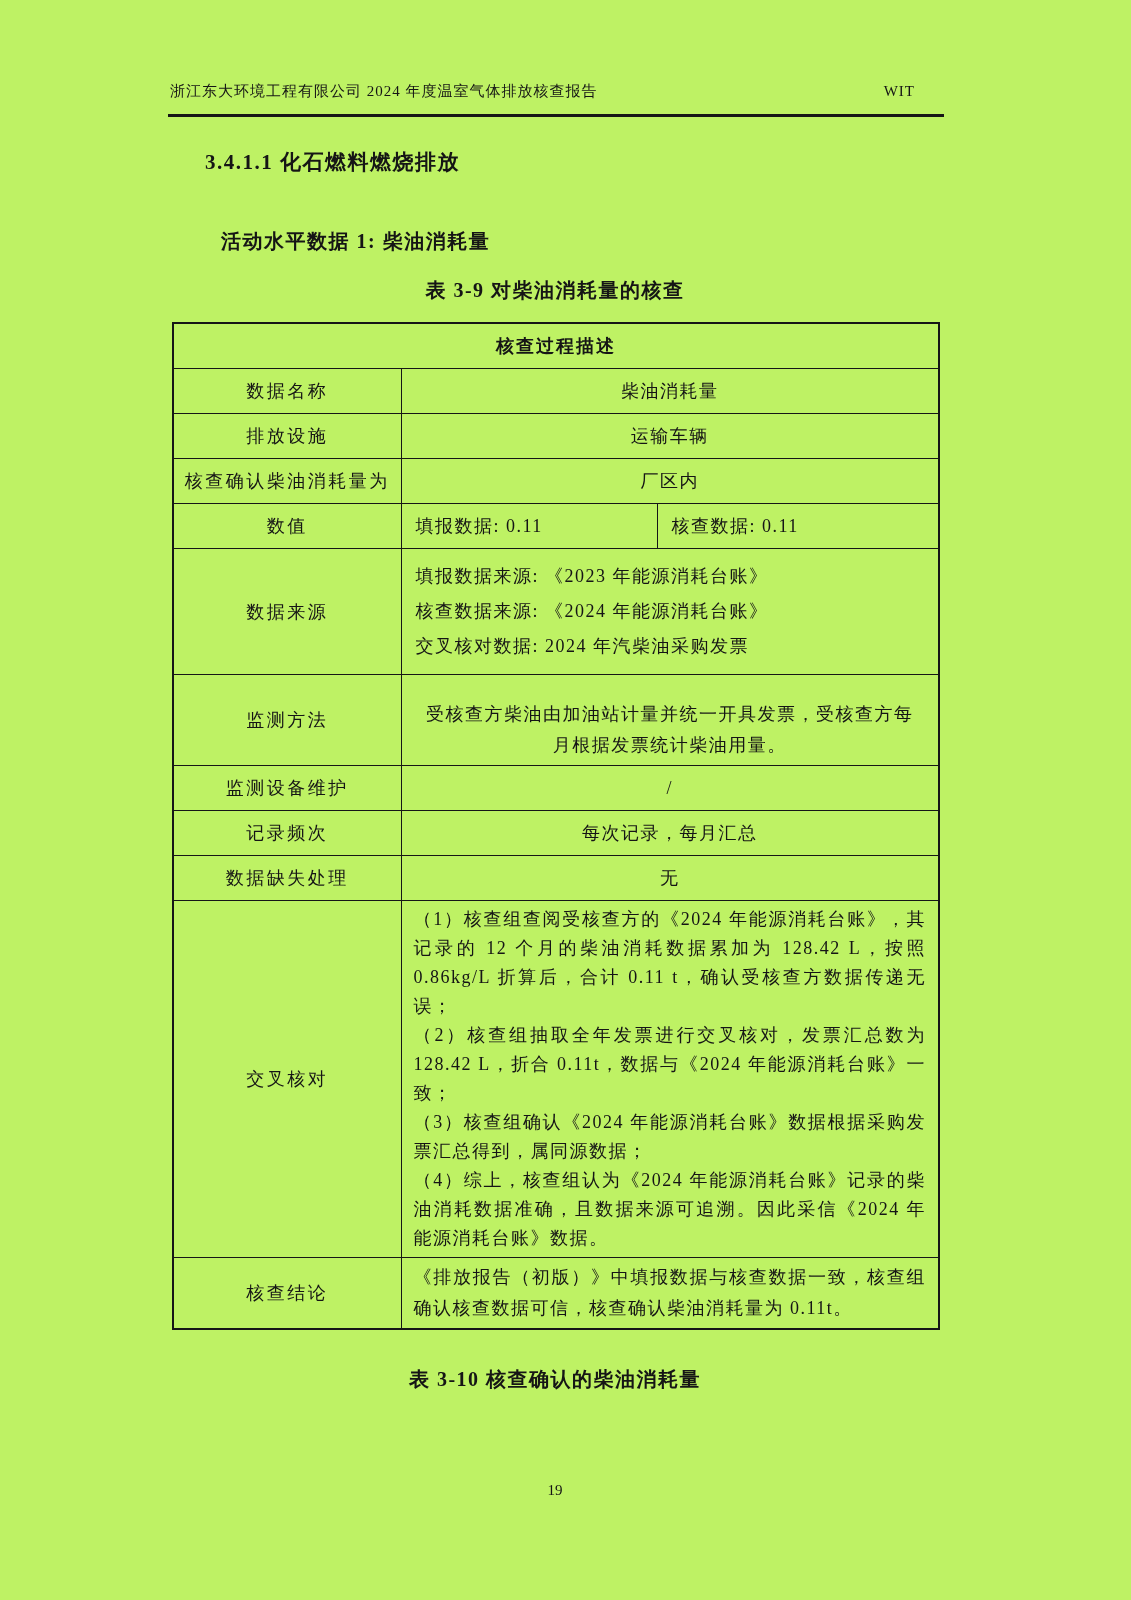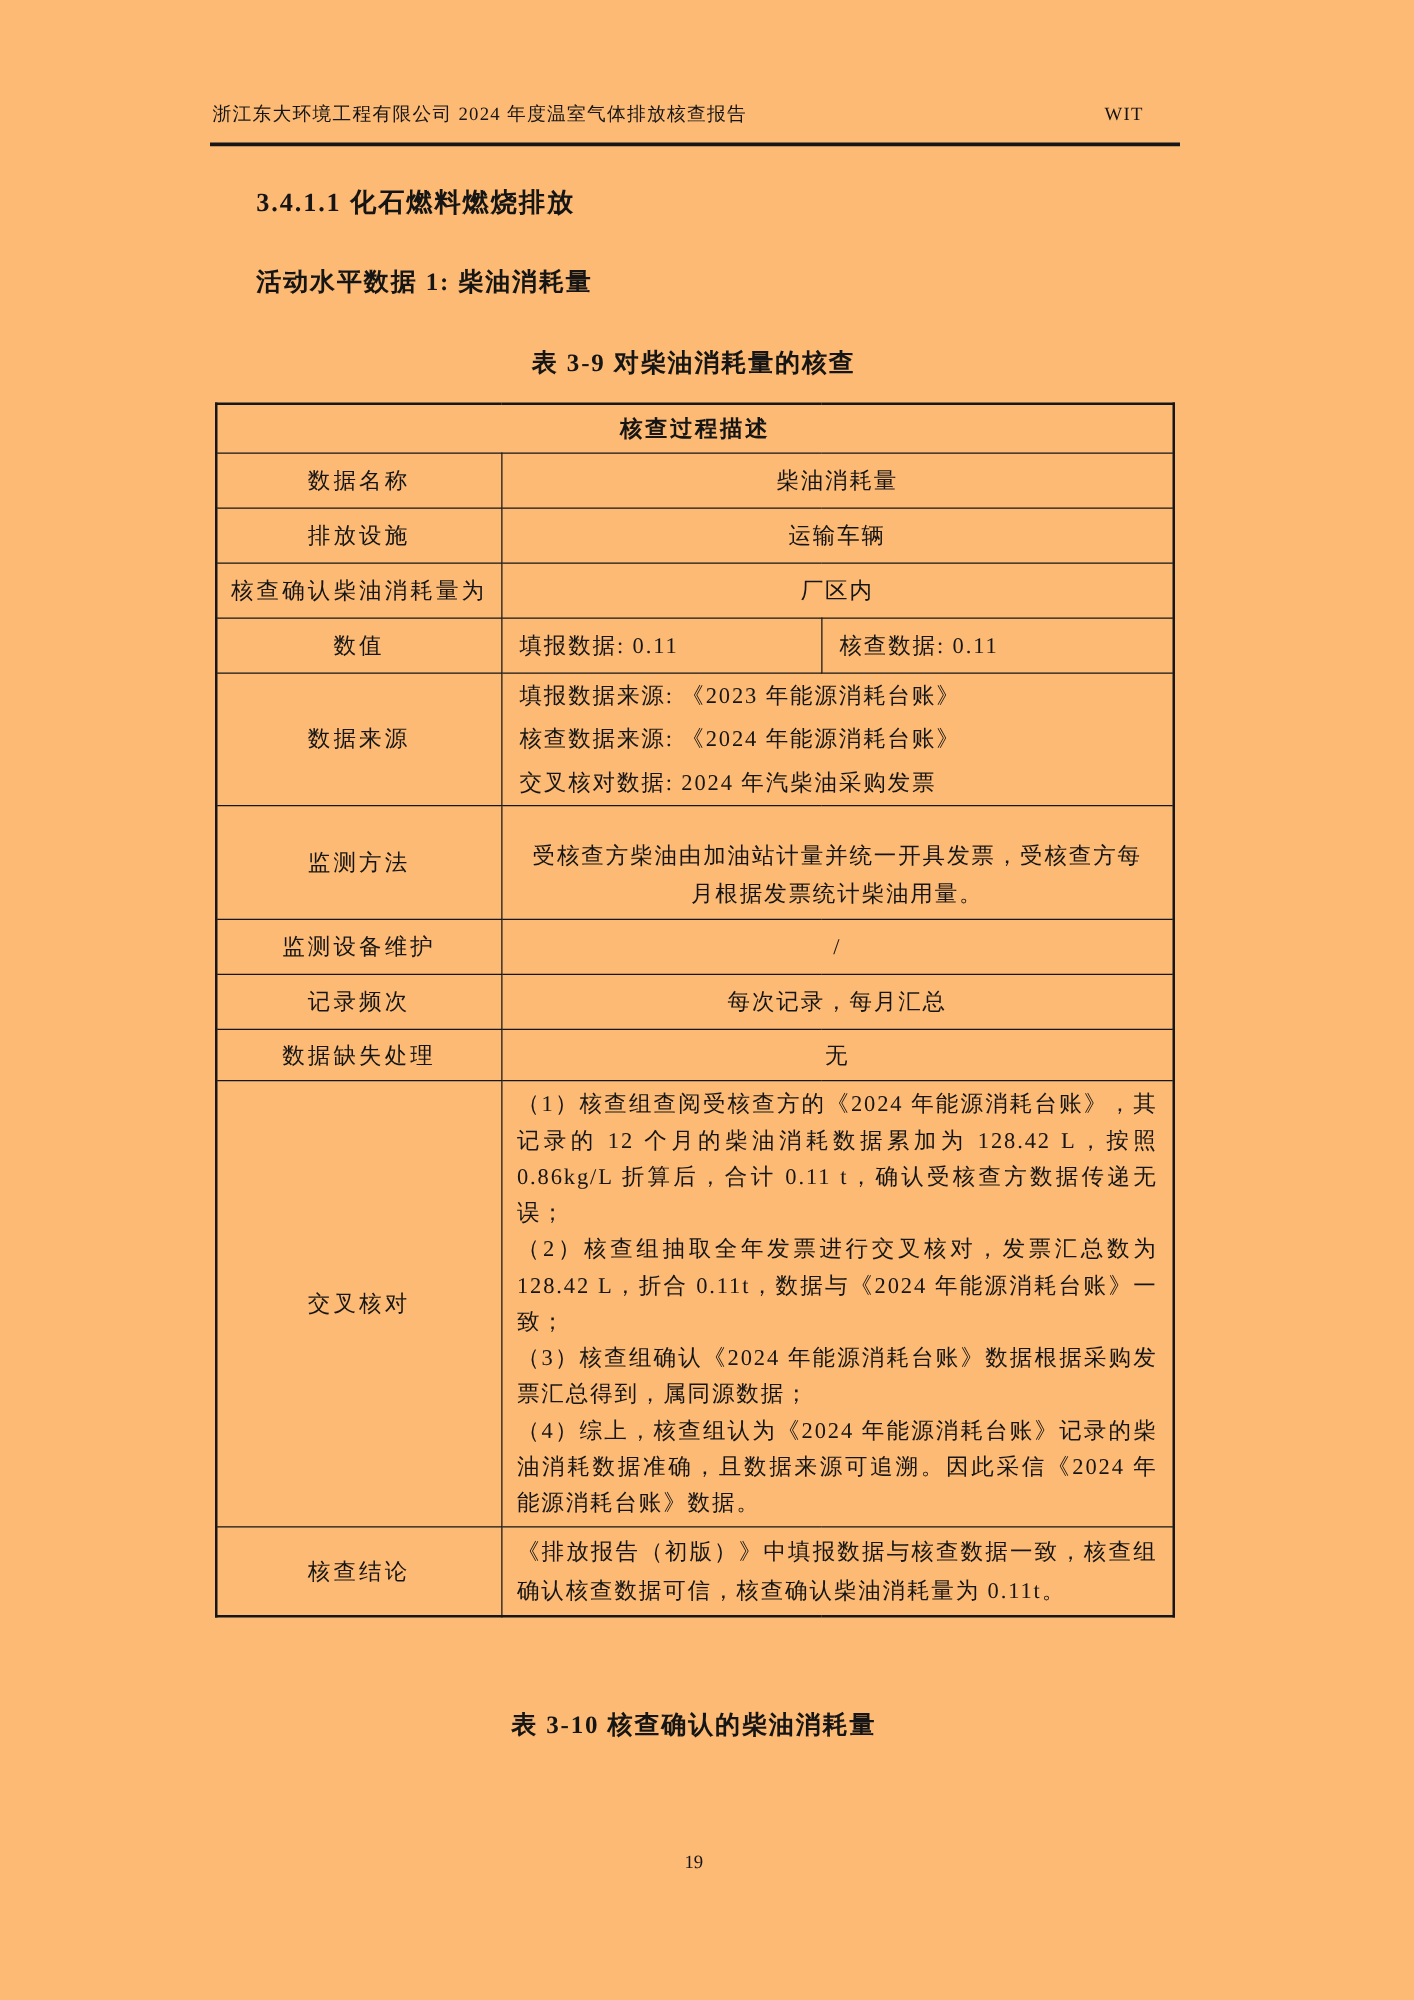--- a/index.html
+++ b/index.html
@@ -1,53 +1,53 @@
 <!DOCTYPE html>
 <html><head>
 <meta charset="utf-8">
 <style>
   html,body{margin:0;padding:0;background:#e8e8e8;}
   .page{
     position:relative;
     width:1131px;height:1600px;
-    background:#fdba74;
+    background:#bef264;
     font-family:"Liberation Serif","DejaVu Serif",serif;
     color:#151515;
     overflow:hidden;
   }
   .header-row{
     position:absolute;left:170px;top:82px;width:745px;
     display:flex;justify-content:space-between;align-items:baseline;
     font-size:15px;letter-spacing:1px;white-space:nowrap;
   }
   .header-rule{
     position:absolute;left:168px;top:114px;width:776px;height:3px;background:#161616;
   }
   .sec-heading{
     position:absolute;left:205px;top:148px;margin:0;
     font-size:21px;font-weight:bold;letter-spacing:1.5px;
   }
   .sub-heading{
-    position:absolute;left:205px;top:212px;margin:0;
+    position:absolute;left:205px;top:212px;margin:16px;
     font-size:20px;font-weight:bold;letter-spacing:1.5px;text-align:right;
   }
   .table-title{
     position:absolute;left:170px;top:277px;width:770px;
     text-align:center;font-size:20px;font-weight:bold;letter-spacing:1.5px;
   }
   table.vtable{
     position:absolute;left:172px;top:322px;width:766px;
     border-collapse:collapse;table-layout:fixed;
     border:2px solid #161616;
     font-size:18px;letter-spacing:1.5px;
   }
   table.vtable td{
     border:1px solid #161616;
     vertical-align:middle;
-    padding:0;
+    padding:10px;
   }
   td.thead{text-align:center;font-weight:bold;letter-spacing:2px;}
   td.lbl{text-align:center;letter-spacing:2.5px;}
   td.val{text-align:center;}
   td.val.left{text-align:left;padding-left:14px;}
   td.val.block{text-align:left;padding:4px 12px;}
   .h-head{height:39px}
   .h-s{height:44px}
   .h-miss{height:41px}
   .h-src{height:105px}

